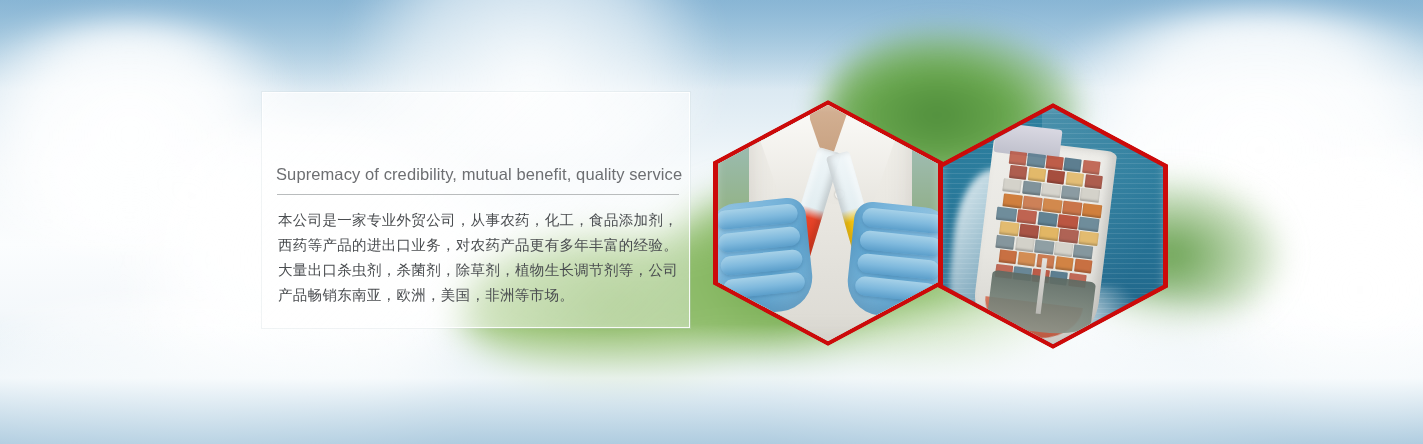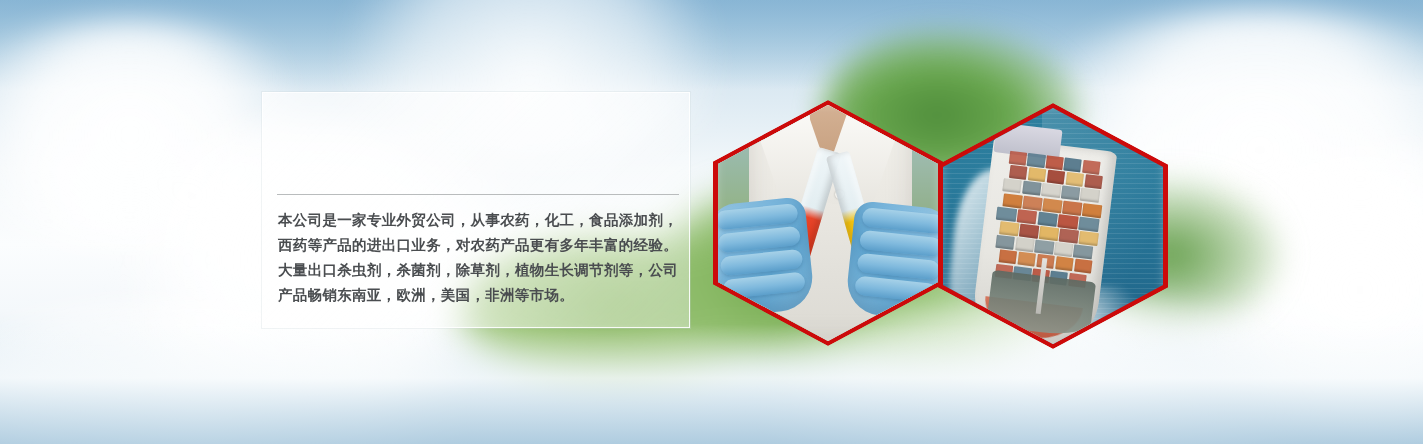--- a/index.html
+++ b/index.html
@@ -142,21 +142,20 @@
   .body-text {
     position: absolute;
     left: 15px;
     top: 115px;
     width: 400px;
     font-size: 14.5px;
     line-height: 25px;
     color: #4a4d50;
     text-align: justify;
     letter-spacing: 0.3px;
-    font-weight: bold;
   }
 
   
   .hex {
     position: absolute;
     width: 230px;
     height: 246px;
     clip-path: polygon(50% 0%, 100% 25%, 100% 75%, 50% 100%, 0% 75%, 0% 25%);
     overflow: hidden;
   }
@@ -343,20 +342,21 @@
     <div class="blob blob3"></div>
   </div>
   <div class="tree-mass"></div>
   <div class="tree-mass2"></div>
 
   <div class="cloud cloud-f"></div>
   <div class="cloud cloud-g"></div>
   <div class="ground-haze"></div>
 
   <div class="text-panel">
+    <div class="headline-en">Supremacy of credibility, mutual benefit, quality service</div>
     <div class="divider"></div>
     <div class="body-text">本公司是一家专业外贸公司，从事农药，化工，食品添加剂，西药等产品的进出口业务，对农药产品更有多年丰富的经验。大量出口杀虫剂，杀菌剂，除草剂，植物生长调节剂等，公司产品畅销东南亚，欧洲，美国，非洲等市场。</div>
   </div>
 
   <div class="hex" id="hex-lab">
     <div class="hex-border"></div>
     <div class="hex-photo">
       <div class="lab-scene">
         <div class="lab-bg"></div>
         <div class="lab-greenery"></div>

